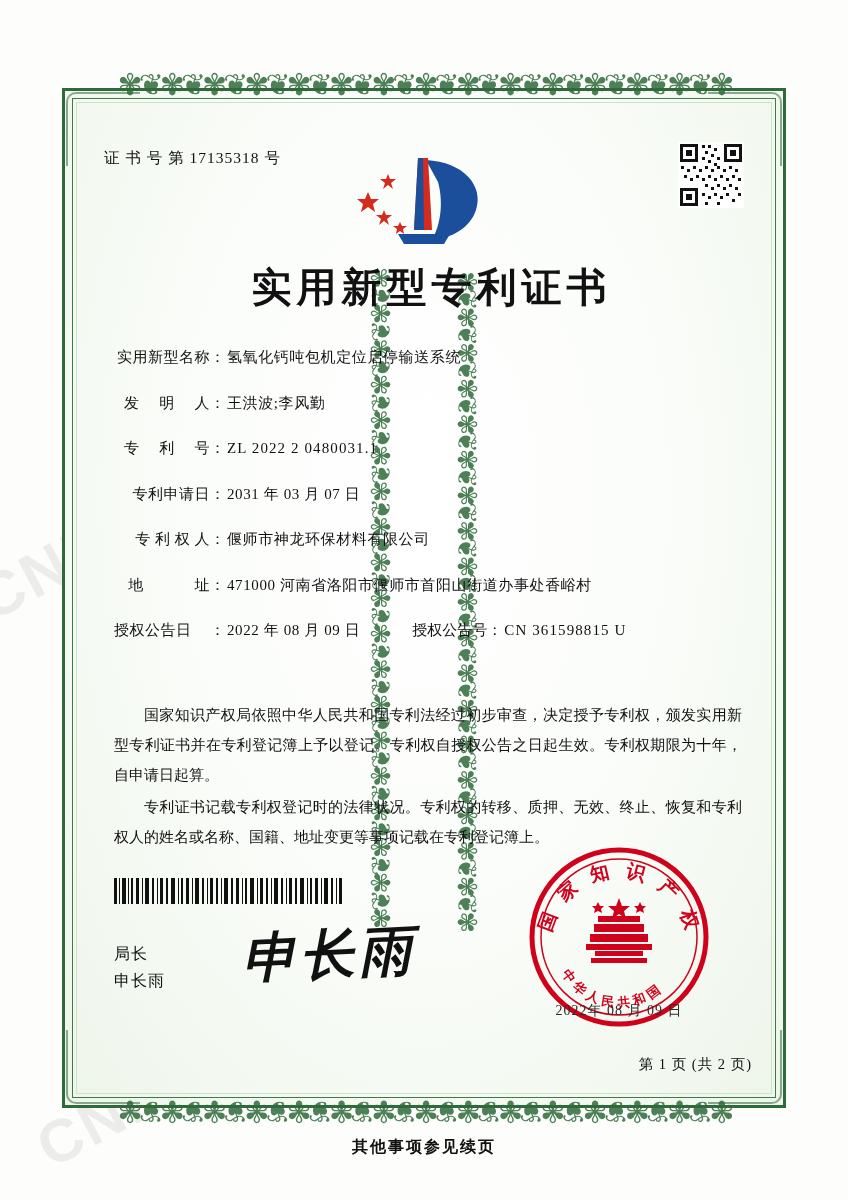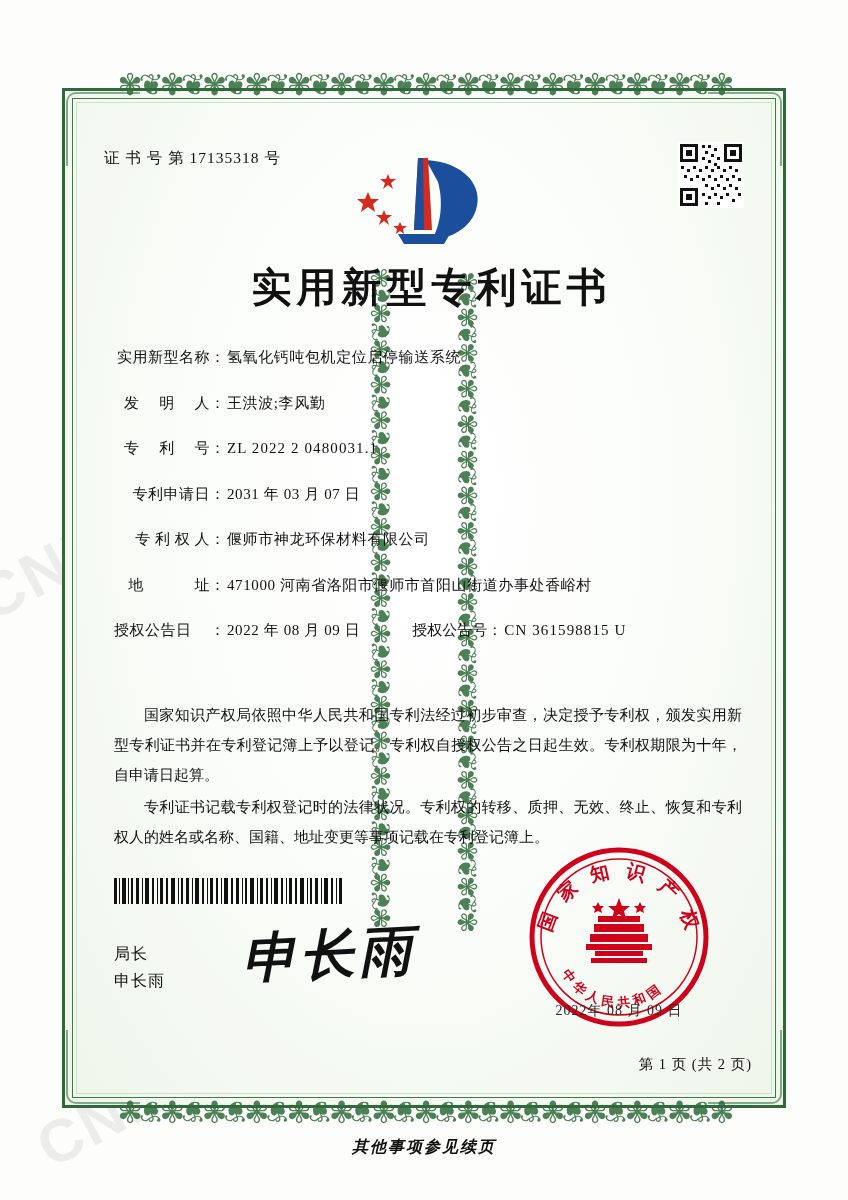--- a/index.html
+++ b/index.html
@@ -220,21 +220,20 @@
     letter-spacing: 1px;
   }
 
   .footer-note {
     position: absolute;
     left: 0; right: 0; bottom: 42px;
     text-align: center;
     font-size: 16px;
     letter-spacing: 2px;
     font-weight: bold;
-    font-style: italic;
   }
 </style>
 </head>
 <body>
 
 <div class="page">
 
   <div class="wm" style="left:180px; top:150px; font-size:66px; transform:rotate(-28deg);">CNIPA</div>
   <div class="wm" style="left:540px; top:330px; font-size:60px; transform:rotate(-28deg);">CNIPA</div>
   <div class="wm" style="left:-30px; top:520px; font-size:62px; transform:rotate(-28deg);">CNIPA</div>

